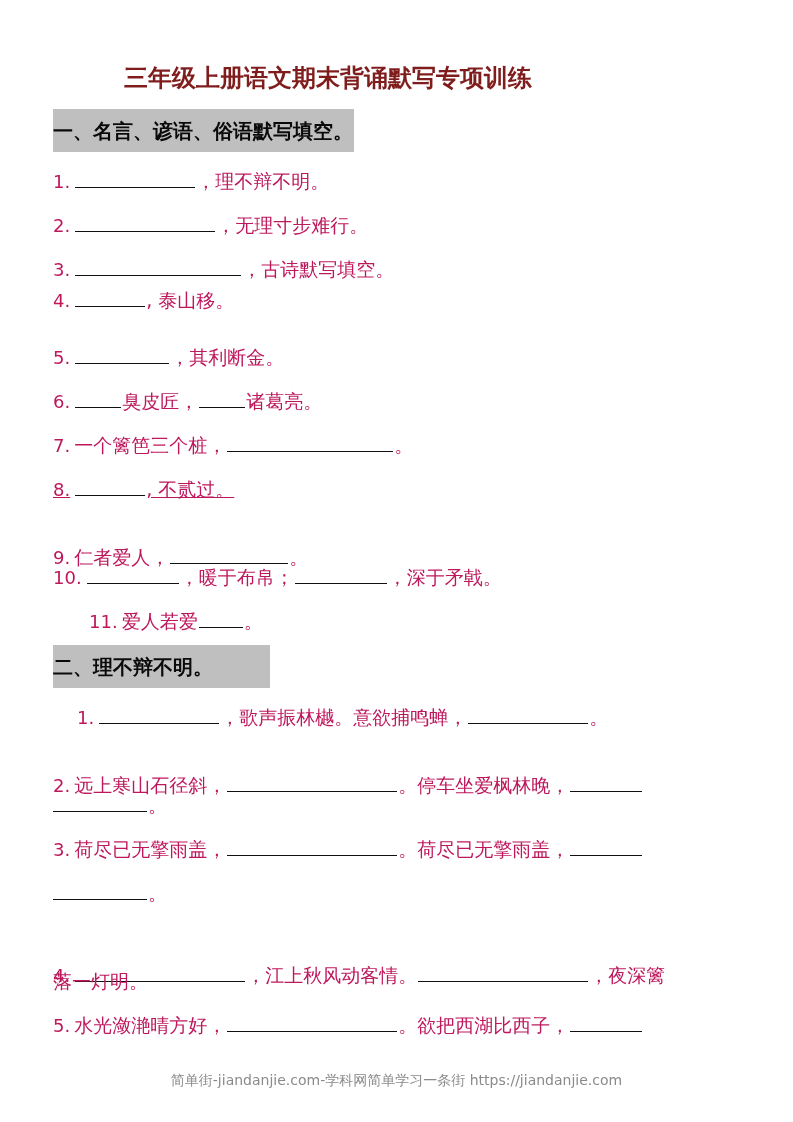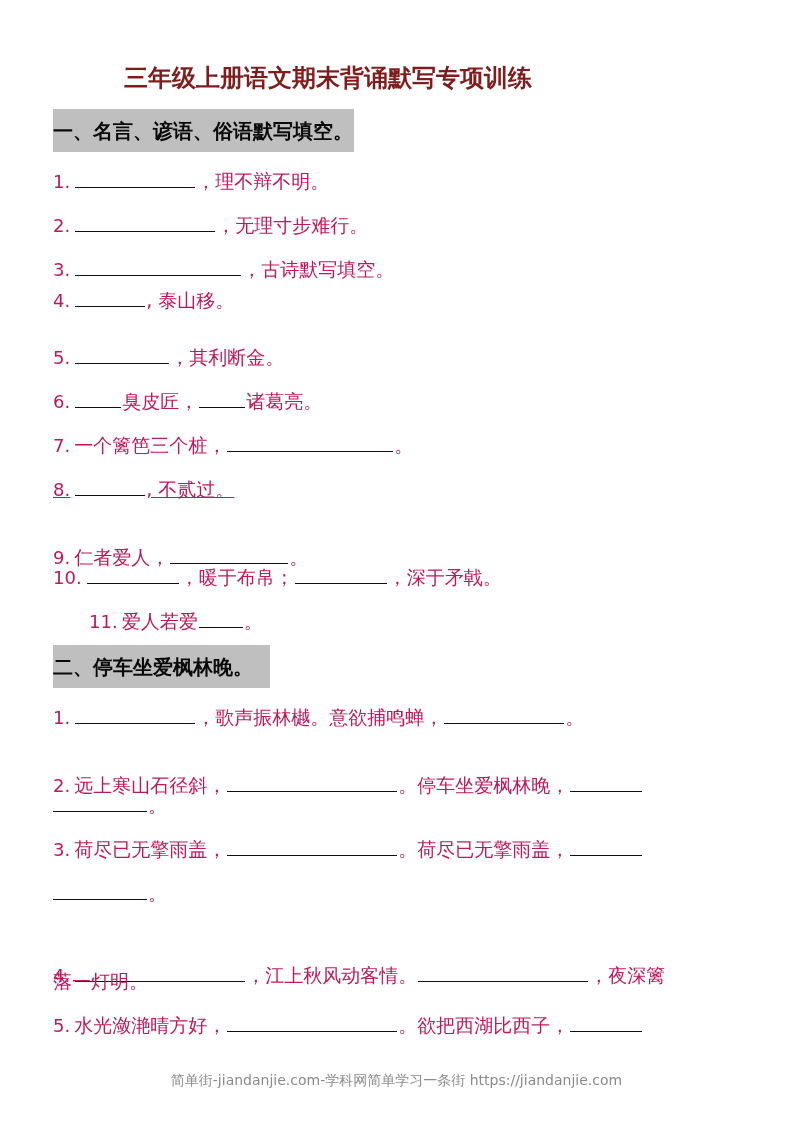--- a/index.html
+++ b/index.html
@@ -115,23 +115,23 @@
 </div>
 
 <div class="line" style="top:562px;">
   <span class="num">10.</span><span class="blank" style="width:92px;"></span><span>，暖于布帛；</span><span class="blank" style="width:92px;"></span><span>，深于矛戟。</span>
 </div>
 
 <div class="line" style="top:606px;margin-left:36px;">
   <span class="num">11.</span><span>爱人若爱</span><span class="blank" style="width:44px;"></span><span>。</span>
 </div>
 
-<div class="section-header" style="top:645px;width:217px;">二、停车坐爱枫林晚。</div>
+<div class="section-header" style="top:645px;width:217px;">二、理不辩不明。</div>
 
-<div class="line" style="top:702px;">
+<div class="line" style="top:702px;margin-left:24px;">
   <span class="num">1.</span><span class="blank" style="width:120px;"></span><span>，歌声振林樾。意欲捕鸣蝉，</span><span class="blank" style="width:120px;"></span><span>。</span>
 </div>
 
 <div class="line" style="top:730px;margin-top:40px;">
   <span class="num">2.</span><span>远上寒山石径斜，</span><span class="blank" style="width:170px;"></span><span>。停车坐爱枫林晚，</span><span class="blank" style="width:72px;"></span>
 </div>
 <div class="line" style="top:790px;">
   <span class="blank" style="width:94px;margin-left:0;"></span><span>。</span>
 </div>
 

